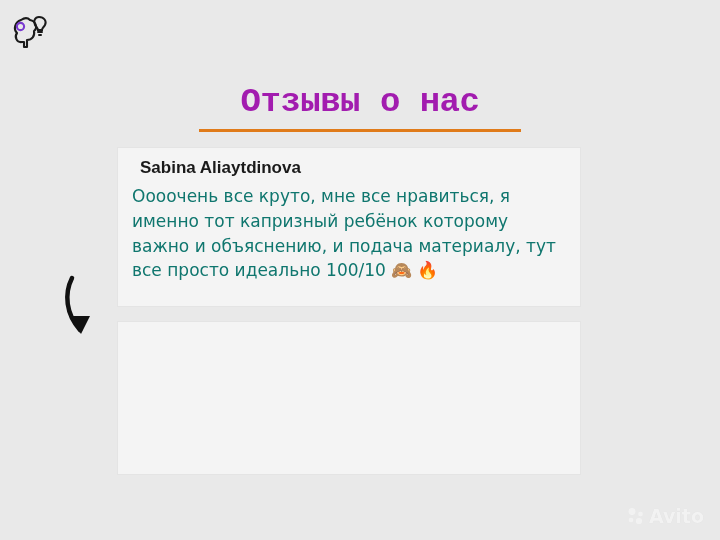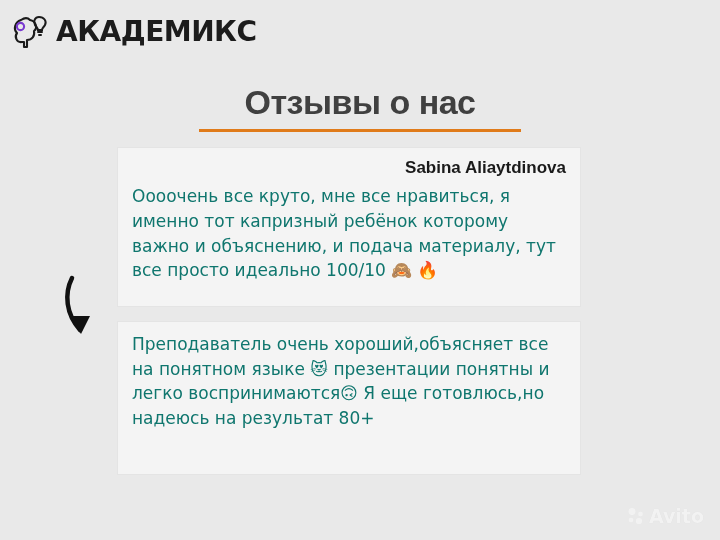--- a/index.html
+++ b/index.html
@@ -43,24 +43,24 @@
 
   
   .title-wrap {
     position: absolute;
     top: 84px;
     left: 0;
     width: 100%;
     text-align: center;
   }
   .title {
-    font-family: Liberation Sans, sans-serif;
+    font-family: Liberation Mono, monospace;
     font-weight: bold;
     font-size: 34px;
-    color: #404040;
+    color: #a21caf;
     letter-spacing: -0.5px;
     display: inline-block;
     line-height: 1.1;
   }
   .title-underline {
     margin: 8px auto 0;
     width: 322px;
     height: 3px;
     background: #e07b1a;
   }
@@ -85,21 +85,20 @@
     width: 462px;
     min-height: 152px;
   }
   .card-author {
     font-family: "Liberation Sans", sans-serif;
     font-weight: bold;
     font-size: 17px;
     color: #1a1a1a;
     margin: 0 0 6px 8px;
     line-height: 1.2;
-    text-align: right;
   }
   .card-body {
     font-family: "Liberation Sans", sans-serif;
     font-size: 17px;
     color: #0f766e;
     line-height: 1.45;
     margin: 0;
     white-space: pre-line;
   }
   .emoji { font-family: "DejaVu Sans", sans-serif; }
@@ -138,42 +137,40 @@
 <div class="logo-row">
   <span class="logo-mark">
     <svg width="46" height="46" viewBox="0 0 46 46" aria-hidden="true">
       <path d="M13 11 C7 13, 5 20, 9 24 C6 28, 9 34, 14 33 L16 33 L16 38 L19 38 L19 31 C24 31, 27 27, 26 22 C30 19, 28 12, 22 11 C19 8, 16 9, 13 11 Z" fill="none" stroke="#1b1b1b" stroke-width="2.1" stroke-linejoin="round"></path>
       <circle cx="12.5" cy="17.5" r="3.6" fill="none" stroke="#7a3bd0" stroke-width="2.1"></circle>
       <path d="M31 8 C36 8, 39 12, 37 16 C36 18, 34 19, 34 21 L30 21 C30 19, 28 18, 27 16 C25 12, 27 8, 31 8 Z" fill="none" stroke="#1b1b1b" stroke-width="2"></path>
       <path d="M30 23 L34 23" stroke="#1b1b1b" stroke-width="2" stroke-linecap="round"></path>
       <path d="M31 26 L33 26" stroke="#1b1b1b" stroke-width="2" stroke-linecap="round"></path>
     </svg>
   </span>
-  <span class="logo-text">АКАДЕМИКС</span>
 </div>
 
 <div class="title-wrap">
   <div class="title">Отзывы о нас</div>
   <div class="title-underline"></div>
 </div>
 
 <span class="arrow">
   <svg width="52" height="80" viewBox="0 0 52 80" aria-hidden="true">
     <path d="M10 6 C2 22, 4 42, 18 58" fill="none" stroke="#111" stroke-width="4.5" stroke-linecap="round"></path>
     <path d="M7 44 L19 62 L28 44 Z" fill="#111"></path>
   </svg>
 </span>
 
 <div class="card card-1">
   <p class="card-author">Sabina Aliaytdinova</p>
   <p class="card-body emoji">Оооочень все круто, мне все нравиться, я именно тот капризный ребёнок которому важно  и объяснению, и подача материалу, тут все просто идеально 100/10 🙈 🔥</p>
 </div>
 
 <div class="card card-2">
-  <p class="card-body emoji">Преподаватель очень хороший,объясняет все на понятном языке 😻 презентации понятны и легко воспринимаются🙃 Я еще готовлюсь,но надеюсь на результат 80+</p>
 </div>
 
 <div class="watermark">
   <span class="wm-dots">
     <svg width="20" height="20" viewBox="0 0 20 20" aria-hidden="true">
       <circle cx="6" cy="5.5" r="3.4" fill="#ffffff"></circle>
       <circle cx="14.5" cy="8" r="2.3" fill="#ffffff"></circle>
       <circle cx="5" cy="14" r="2.3" fill="#ffffff"></circle>
       <circle cx="13" cy="15" r="3.1" fill="#ffffff"></circle>
     </svg>

